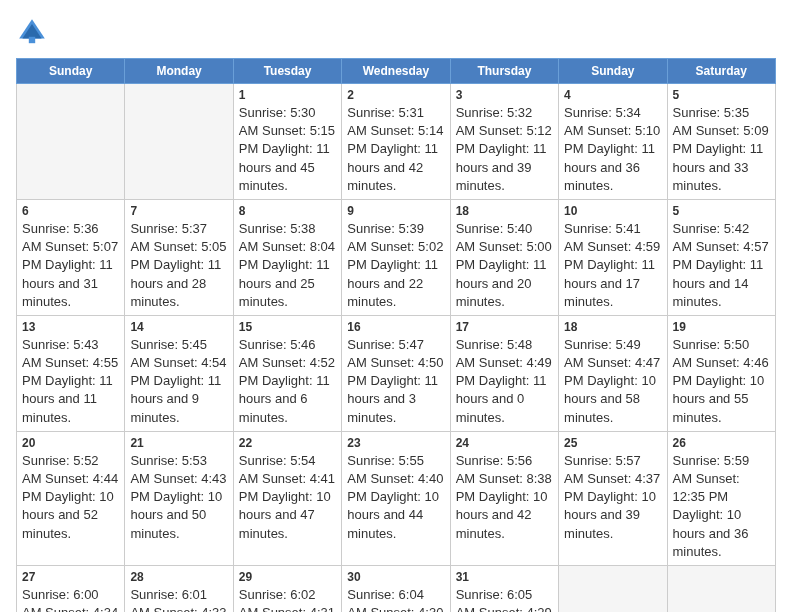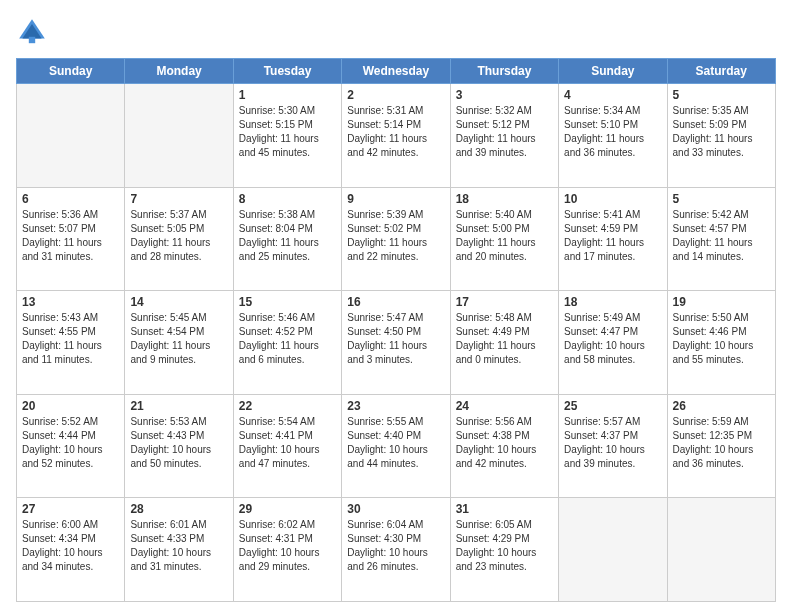--- a/index.html
+++ b/index.html
@@ -82,21 +82,21 @@
     .calendar td.empty {
       background: #f5f5f5;
     }
     .day-num {
       font-size: 12px;
       font-weight: bold;
       display: block;
       margin-bottom: 2px;
     }
     .day-info {
-      font-size: 10px;
+      font-size: 13px;
       color: #333;
       line-height: 1.4;
     }
   </style>
 </head>
 <body>
 
 <div class="page">
   <div class="header">
     <div class="logo">
@@ -272,21 +272,21 @@
           </td>
           <td>
             <span class="day-num">23</span>
             <div class="day-info">Sunrise: 5:55 AM
 Sunset: 4:40 PM
 Daylight: 10 hours and 44 minutes.</div>
           </td>
           <td>
             <span class="day-num">24</span>
             <div class="day-info">Sunrise: 5:56 AM
-Sunset: 4:38 PM
+Sunset: 8:38 PM
 Daylight: 10 hours and 42 minutes.</div>
           </td>
           <td>
             <span class="day-num">25</span>
             <div class="day-info">Sunrise: 5:57 AM
 Sunset: 4:37 PM
 Daylight: 10 hours and 39 minutes.</div>
           </td>
           <td>
             <span class="day-num">26</span>

